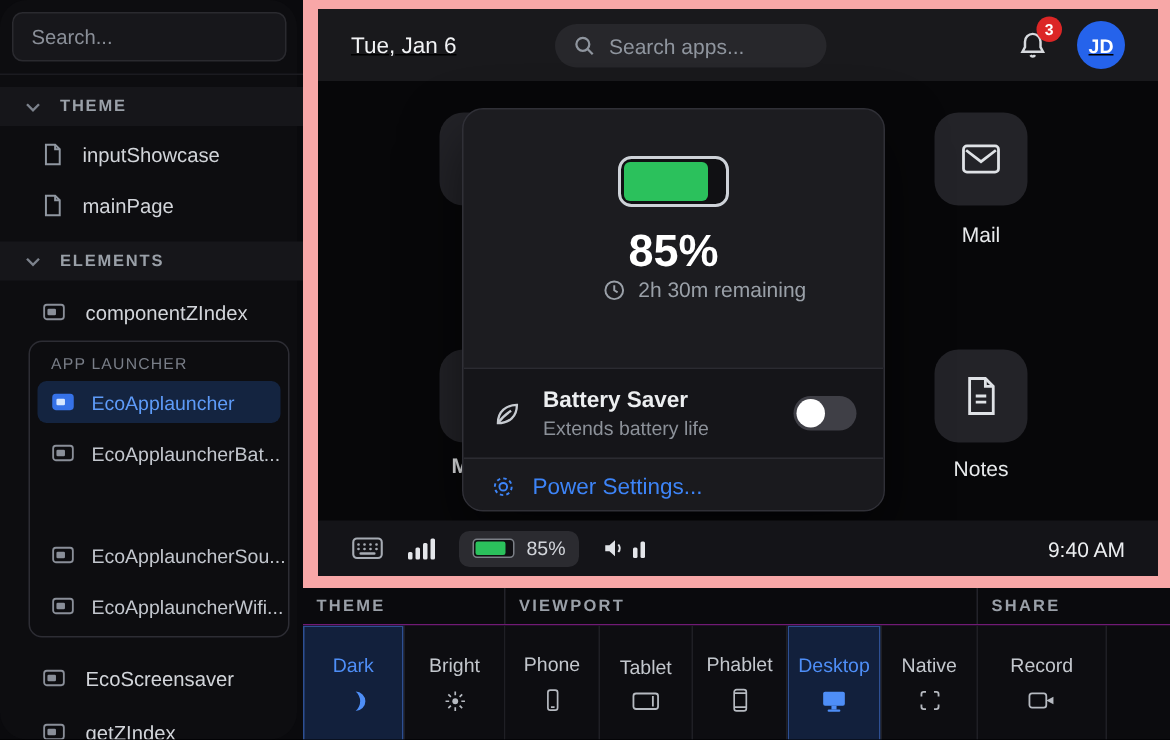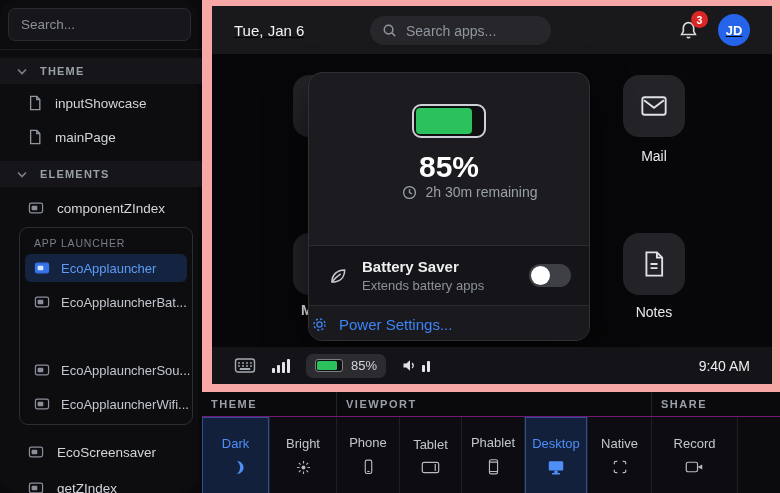--- a/index.html
+++ b/index.html
@@ -72,21 +72,21 @@
   .pp-rem{color:#9aa0a8;font-size:14px;display:flex;align-items:center;
     justify-content:center;gap:8px;padding-left:42px;}
   .pp-saver{height:60px;box-sizing:border-box;border-top:1px solid #2b2b31;background:#151519;
     display:flex;align-items:center;gap:13px;padding:0 18px;}
   .pp-saver-t{color:#eceef0;font-size:15px;font-weight:bold;}
   .pp-saver-s{color:#8c9199;font-size:13px;margin-top:3px;}
   .leaf{color:#c7cbd1;}
   .toggle{margin-left:auto;width:42px;height:23px;border-radius:12px;background:#3f3f46;position:relative;}
   .knob{position:absolute;left:2px;top:2px;width:19px;height:19px;border-radius:50%;background:#fff;}
   .pp-power{height:37px;box-sizing:border-box;border-top:1px solid #2b2b31;background:#1a1a1e;
-    display:flex;align-items:center;gap:11px;padding:0 2px;color:#3d84f7;font-size:15px;}
+    display:flex;align-items:center;gap:11px;padding:0 18px;color:#3d84f7;font-size:15px;}
 
   .taskbar{position:absolute;left:0;bottom:0;width:560px;height:37px;background:#141418;
     display:flex;align-items:center;box-sizing:border-box;padding:0 22px;gap:16px;}
   .kb{color:#a6abb3;}
   .sig{display:flex;align-items:flex-end;gap:2px;}
   .sig i{display:block;width:3px;background:#e4e6ea;border-radius:1px;}
   .batt-pill{display:flex;align-items:center;gap:8px;background:#2b2b30;border-radius:7px;
     height:24px;padding:0 9px;}
   .mini-batt{width:28px;height:13px;box-sizing:border-box;border:1px solid #7b7f86;border-radius:3px;
     background:#101013;padding:1px;}
@@ -293,21 +293,21 @@
         </div>
         <div class="pp-saver">
           <span class="leaf">
             <svg width="22" height="22" viewBox="0 0 20 20" fill="none" stroke="currentColor" stroke-width="1.4">
                 <path d="M4.5 15.5C4.5 8.5 9.5 4.5 16 4.5c0 7-4.5 11-11.5 11z"></path>
                 <path d="M4.5 15.5c2.5-3.5 5-5.5 8-7.5"></path>
               </svg>
             </span>
           <span>
             <div class="pp-saver-t">Battery Saver</div>
-            <div class="pp-saver-s">Extends battery apps</div>
+            <div class="pp-saver-s">Extends battery life</div>
           </span>
           <span class="toggle">
             <span class="knob"></span>
           </span>
         </div>
         <div class="pp-power">
           <span>
             <svg width="17" height="17" viewBox="0 0 20 20" fill="none" stroke="currentColor" stroke-width="1.5">
                 <circle cx="10" cy="10" r="3"></circle>
                 <circle cx="10" cy="10" r="6.6" stroke-dasharray="2.7 2.45"></circle>

